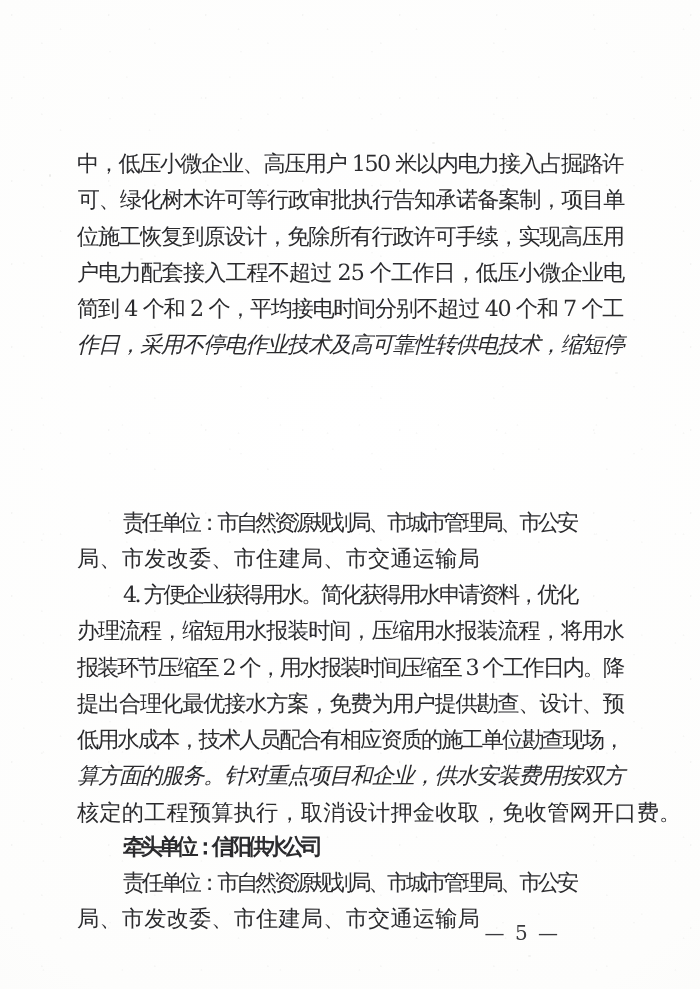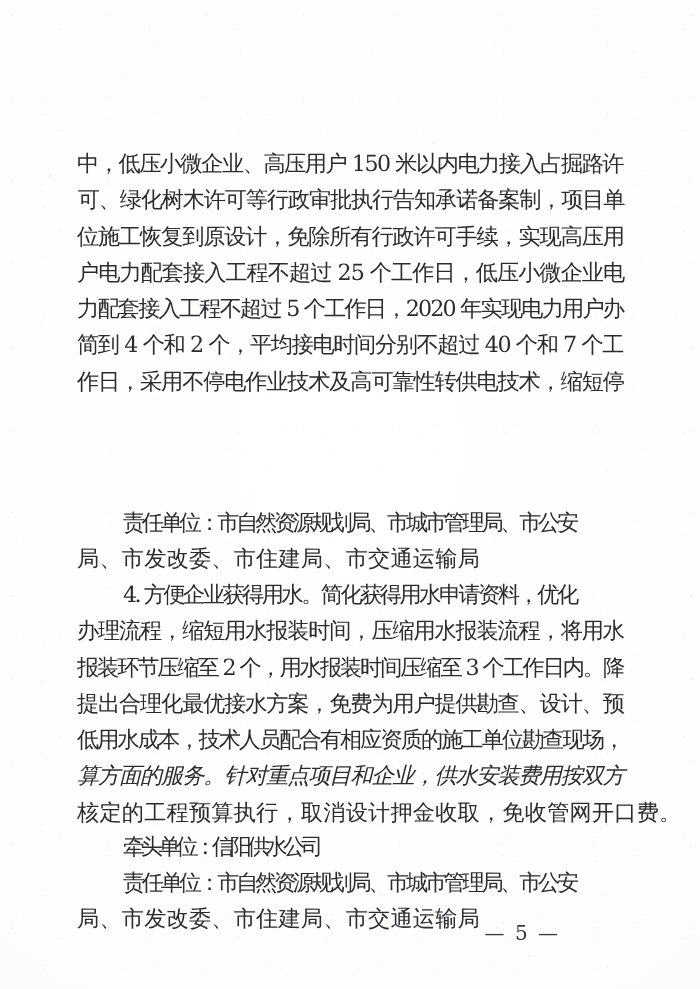--- a/index.html
+++ b/index.html
@@ -98,43 +98,42 @@
   <div class="speck" style="left:113px; top:812px; width:3px; height:3px; opacity:.25;"></div>
   <div class="speck" style="left:528px; top:955px; width:3px; height:2px; opacity:.20;"></div>
 
   <div id="content">
 
     <div class="body-block" style="top:146px;">
       <div class="ln" style="letter-spacing: -1.47857px;">中，低压小微企业、高压用户 150 米以内电力接入占掘路许</div>
       <div class="ln" style="letter-spacing: -1.16px; text-align: center;">可、绿化树木许可等行政审批执行告知承诺备案制，项目单</div>
       <div class="ln" style="letter-spacing: -1.16px;">位施工恢复到原设计，免除所有行政许可手续，实现高压用</div>
       <div class="ln" style="letter-spacing: -0.985185px;">户电力配套接入工程不超过 25 个工作日，低压小微企业电</div>
-      <div class="ln" style="letter-spacing: -1.8px;">力配套接入工程不超过 5 个工作日，2020 年实现电力用户办</div>
       <div class="ln" style="letter-spacing: -1.37576px;">简到 4 个和 2 个，平均接电时间分别不超过 40 个和 7 个工</div>
-      <div class="ln" style="letter-spacing: -1.16px;">作日，采用不停电作业技术及高可靠性转供电技术，缩短停</div>
+      <div class="ln" style="letter-spacing: -1.16px; font-style: italic;">作日，采用不停电作业技术及高可靠性转供电技术，缩短停</div>
     </div>
 
 
     <div class="body-block" style="top:505px;">
       <div class="ln indent2" style="letter-spacing: -3.32174px;">责任单位：市自然资源规划局、市城市管理局、市公安</div>
       <div class="ln last">局、市发改委、市住建局、市交通运输局</div>
     </div>
 
     <div class="body-block" style="top:577px;">
       <div class="ln indent2" style="letter-spacing: -2.50833px;">4. 方便企业获得用水。简化获得用水申请资料，优化</div>
       <div class="ln" style="letter-spacing: -1.16px;">办理流程，缩短用水报装时间，压缩用水报装流程，将用水</div>
       <div class="ln" style="letter-spacing: -2.1px;">报装环节压缩至 2 个，用水报装时间压缩至 3 个工作日内。降</div>
       <div class="ln" style="letter-spacing: -1.16px;">提出合理化最优接水方案，免费为用户提供勘查、设计、预</div>
       <div class="ln" style="letter-spacing: -1.95385px;">低用水成本，技术人员配合有相应资质的施工单位勘查现场，</div>
       <div class="ln" style="letter-spacing: -1.16px; font-style: italic;">算方面的服务。针对重点项目和企业，供水安装费用按双方</div>
       <div class="ln last">核定的工程预算执行，取消设计押金收取，免收管网开口费。</div>
     </div>
 
     <div class="body-block" style="top:829px;">
-      <div class="ln indent2" style="letter-spacing: -4.4px;">牵头单位：信阳供水公司</div>
+      <div class="ln indent2" style="letter-spacing: -4.4px; font-weight: bold;">牵头单位：信阳供水公司</div>
     </div>
 
     <div class="body-block" style="top:865px;">
       <div class="ln indent2" style="letter-spacing: -3.32174px;">责任单位：市自然资源规划局、市城市管理局、市公安</div>
       <div class="ln last">局、市发改委、市住建局、市交通运输局</div>
     </div>
 
     <div id="pagenum">— 5 —</div>
 
   </div>

